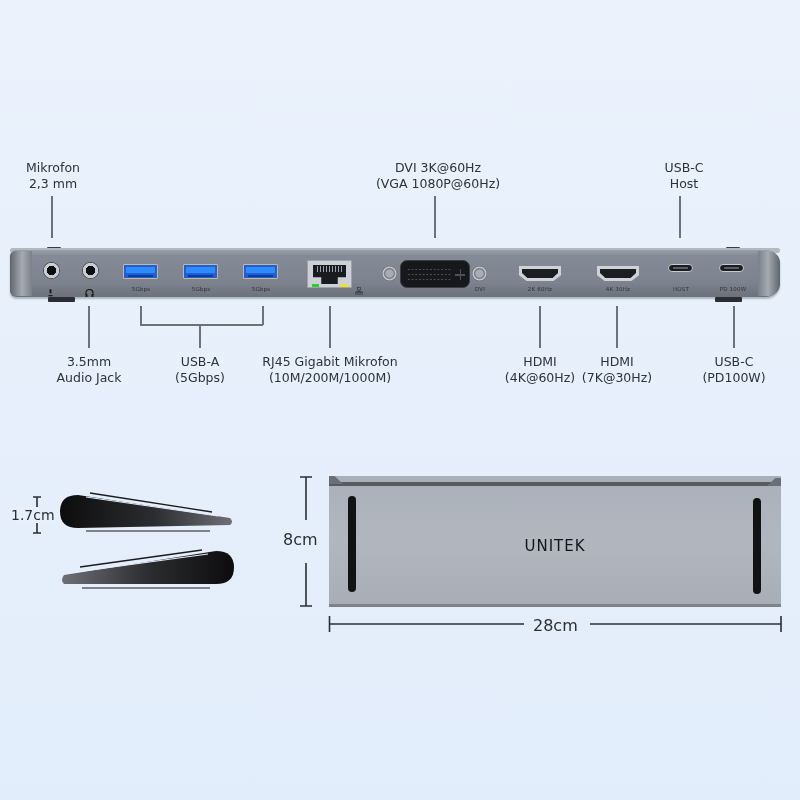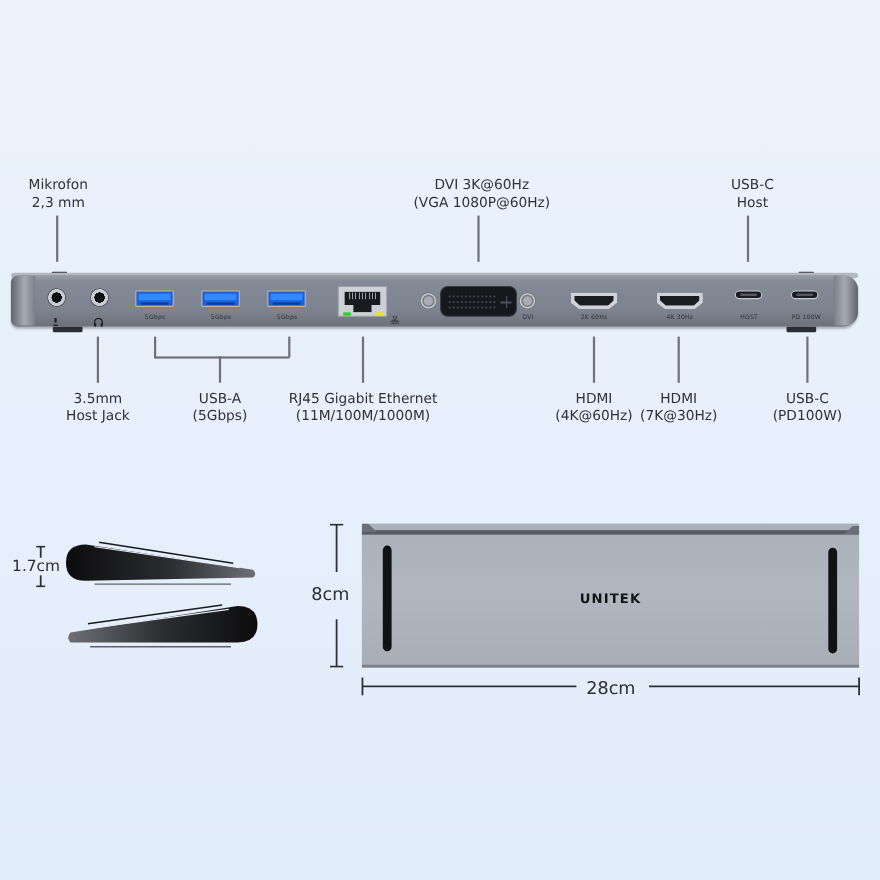--- a/index.html
+++ b/index.html
@@ -126,21 +126,21 @@
     position: absolute; left: 329px; top: 476px; width: 14px; height: 8px; background: #6a6e76;
     clip-path: polygon(0 0, 40% 0, 100% 100%, 0 100%);
   }
   .plate-lip-right {
     position: absolute; left: 767px; top: 478px; width: 14px; height: 8px; background: #6a6e76;
     clip-path: polygon(60% 0, 100% 0, 100% 100%, 0 100%);
   }
   .slot { position: absolute; width: 8px; height: 96px; border-radius: 4px; background: #111214; }
   .brand {
     position: absolute; left: 555px; top: 537px; transform: translateX(-50%);
-    font-family: "DejaVu Sans", sans-serif; font-weight: bold; font-size: 12px; letter-spacing: 1px;
+    font-family: "DejaVu Sans", sans-serif; font-weight: normal; font-size: 15px; letter-spacing: 1px;
     color: #141517;
   }
   .dim-text { position: absolute; font-size: 16px; color: #2b2e34; }
 </style>
 </head>
 <body>
 
 <div class="label" style="left:53px; top:160px;text-align:center;">
   <div>Mikrofon</div>
   <div>2,3 mm</div>
@@ -226,36 +226,36 @@
 <div class="port-caption" style="left:618px; top:286px;">4K 30Hz</div>
 
 <div class="usb-c" style="left:668px; top:264px;"></div>
 <div class="port-caption" style="left:681px; top:286px;">HOST</div>
 <div class="usb-c" style="left:719px; top:264px;"></div>
 <div class="port-caption" style="left:733px; top:286px;">PD 100W</div>
 
 <div class="vline" style="left:88px; top:306px; height:42px;"></div>
 <div class="label" style="left:89px; top:354px;">
   <div>3.5mm</div>
-  <div>Host Jack</div>
+  <div>Audio Jack</div>
 </div>
 
 <div class="vline" style="left:140px; top:306px; height:19px;"></div>
 <div class="vline" style="left:262px; top:306px; height:19px;"></div>
 <div class="hline" style="left:140px; top:324px; width:123px;"></div>
 <div class="vline" style="left:199px; top:324px; height:24px;"></div>
 <div class="label" style="left:200px; top:354px;">
   <div>USB-A</div>
   <div>(5Gbps)</div>
 </div>
 
 <div class="vline" style="left:329px; top:306px; height:42px;"></div>
 <div class="label" style="left:330px; top:354px;">
-  <div>RJ45 Gigabit Ethernet</div>
-  <div>(11M/100M/1000M)</div>
+  <div>RJ45 Gigabit Mikrofon</div>
+  <div>(10M/200M/1000M)</div>
 </div>
 
 <div class="vline" style="left:539px; top:306px; height:42px;"></div>
 <div class="label" style="left:540px; top:354px;">
   <div>HDMI</div>
   <div>(4K@60Hz)</div>
 </div>
 
 <div class="vline" style="left:616px; top:306px; height:42px;"></div>
 <div class="label" style="left:617px; top:354px;">

